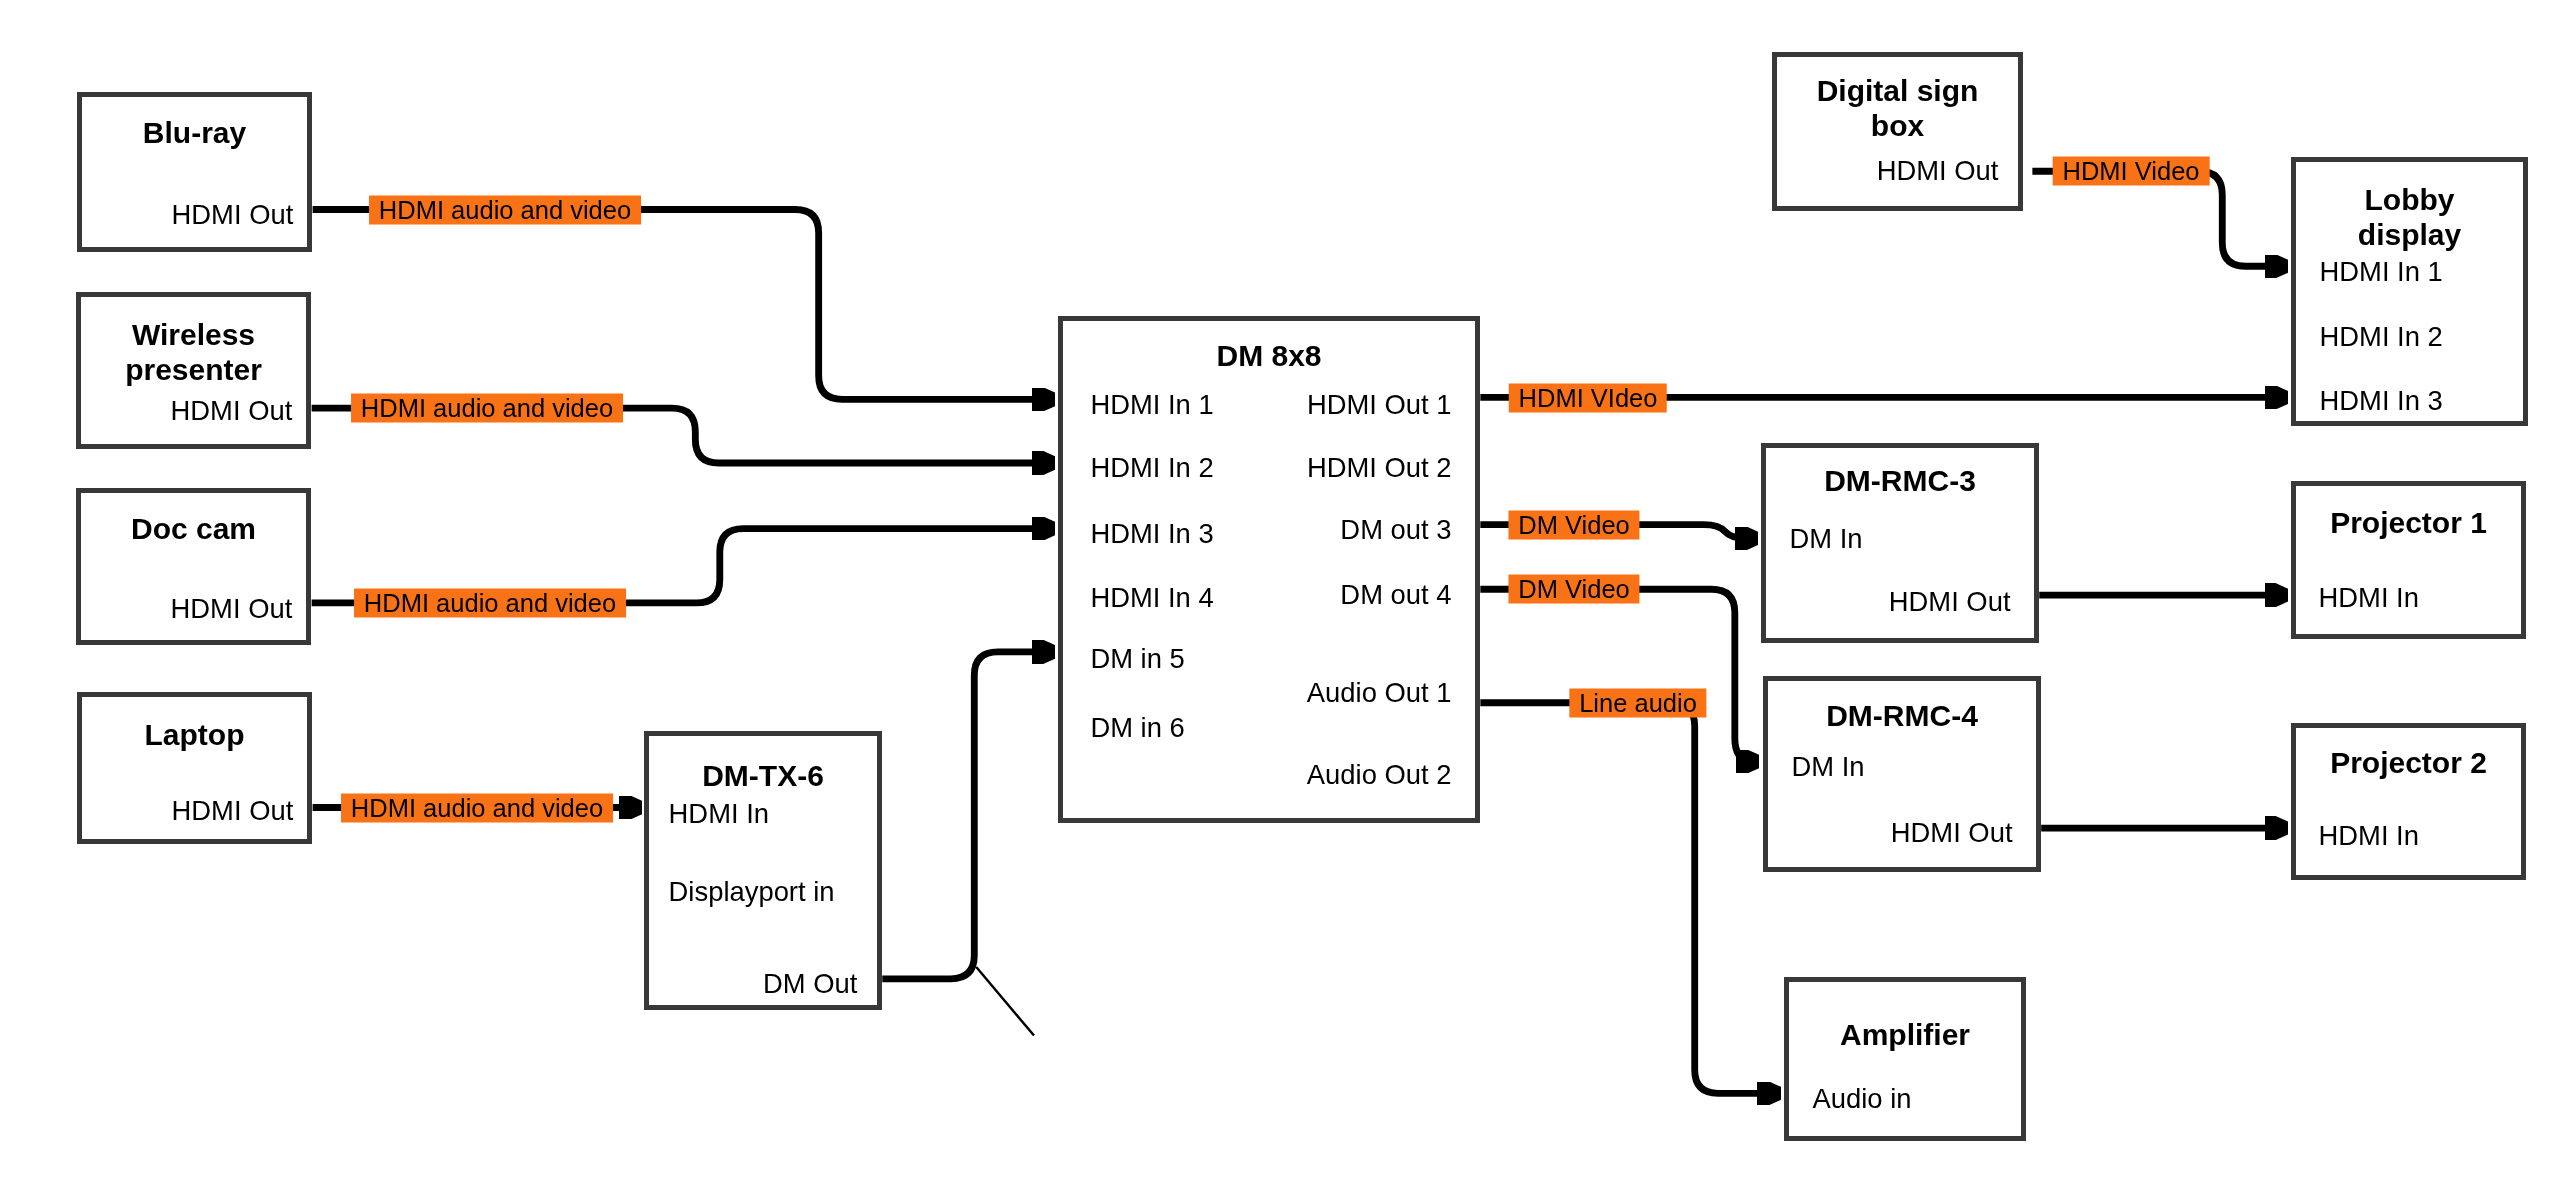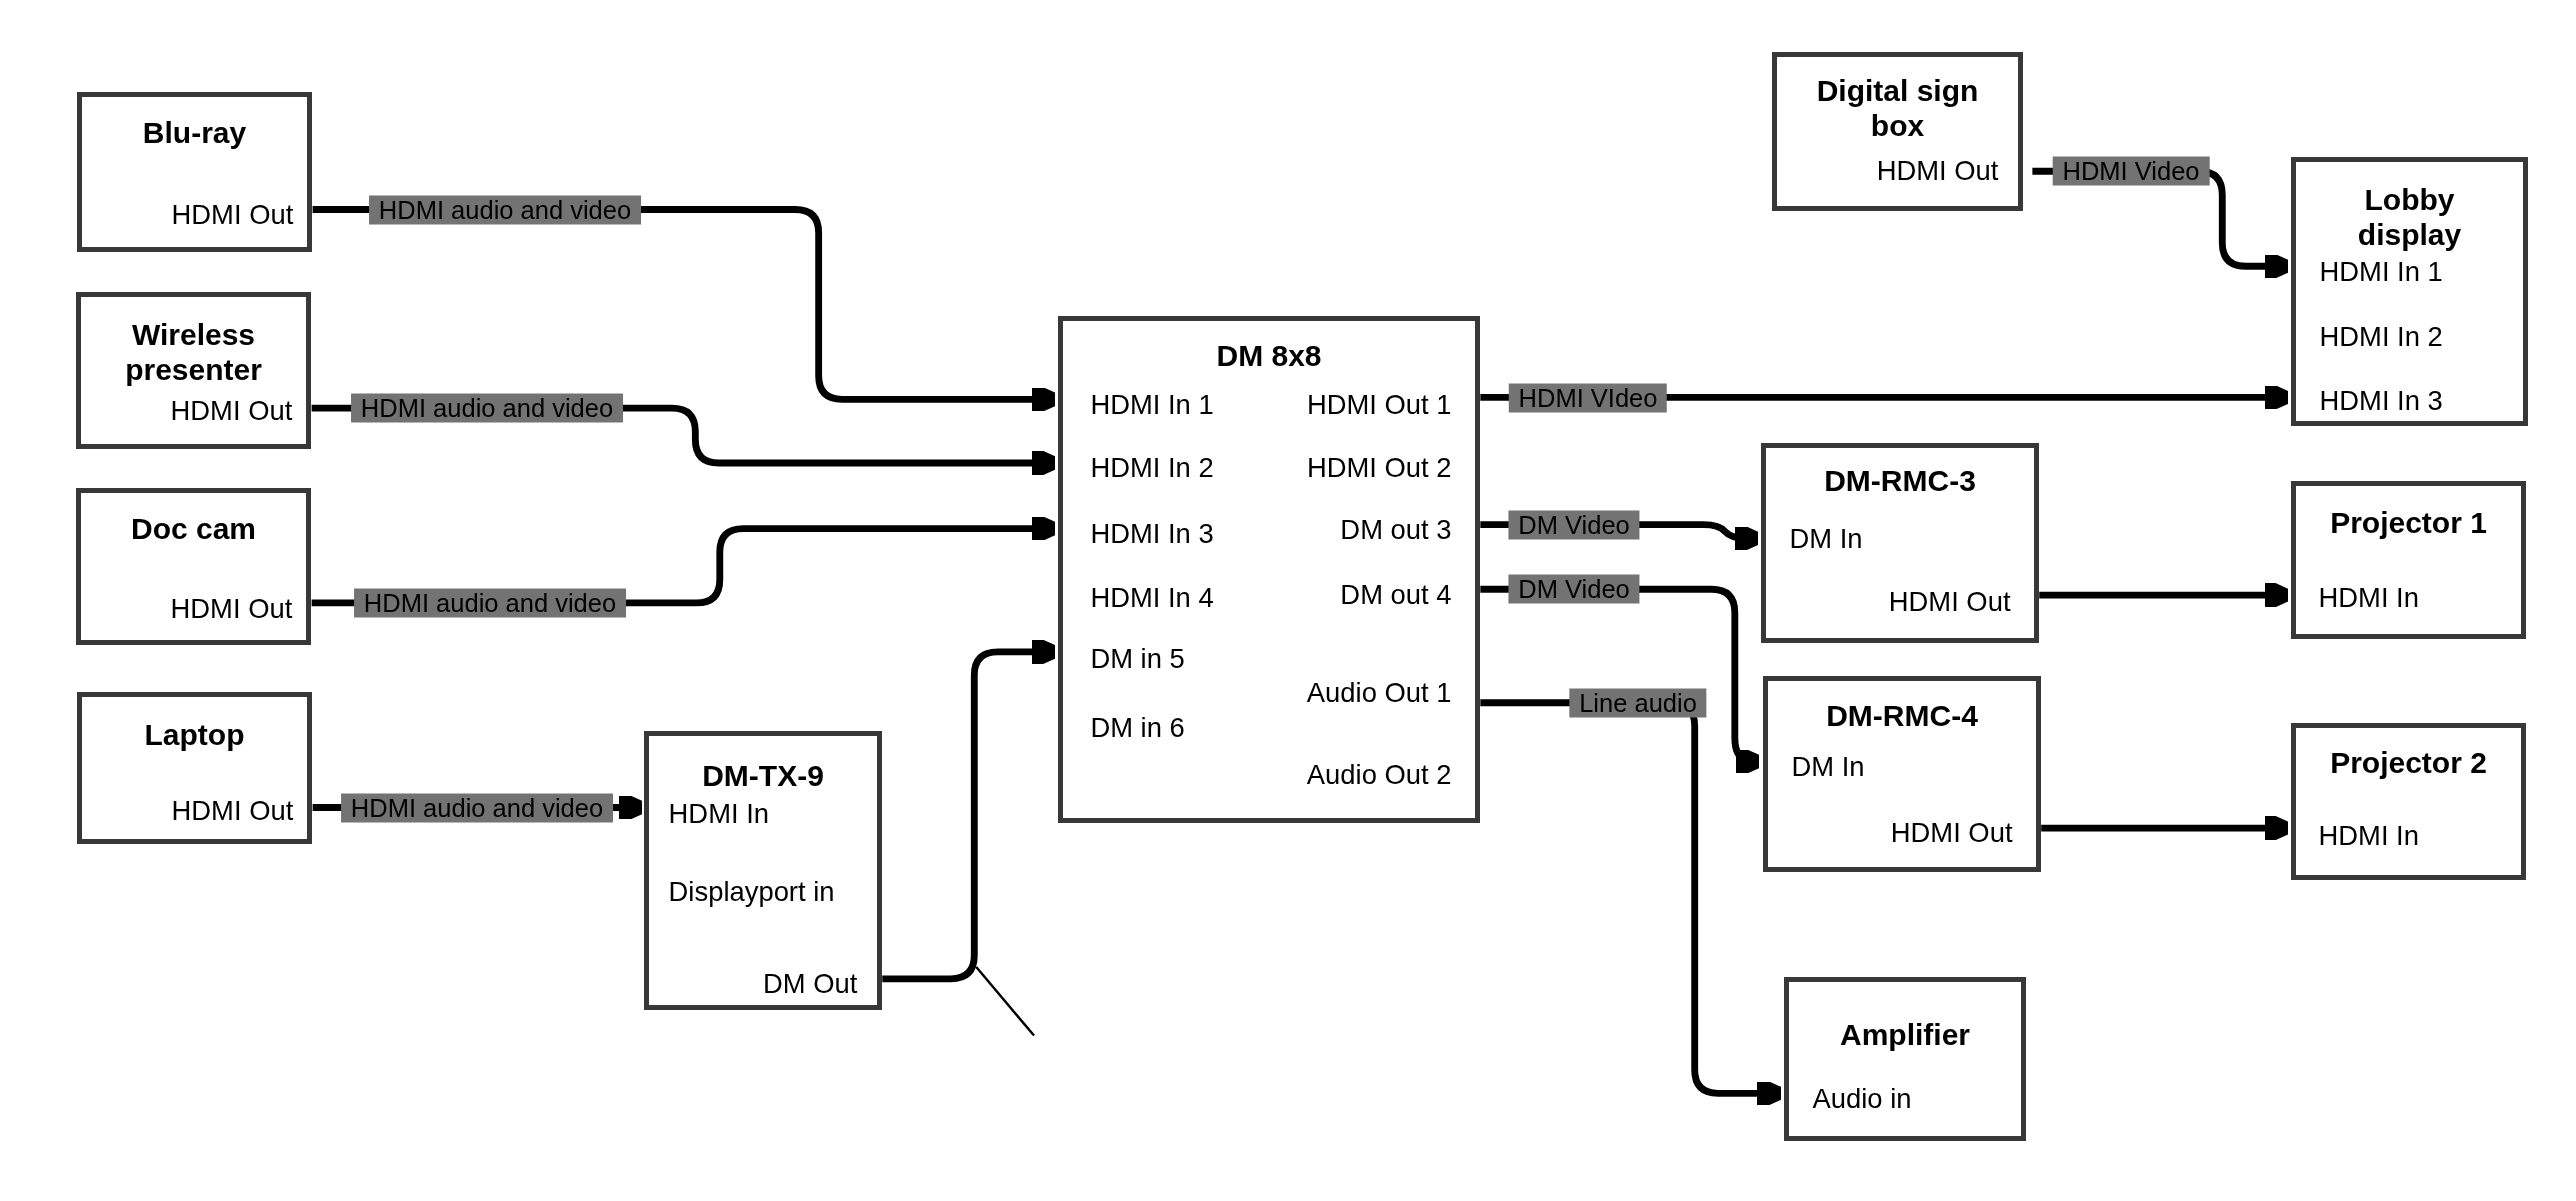--- a/index.html
+++ b/index.html
@@ -15,21 +15,21 @@
     box-sizing:border-box; z-index:2;
   }
   .node .title {
     position:absolute; left:0; right:0; padding:0 27.4px; text-align:center;
     font-weight:bold; font-size:30px; line-height:35px; color:#000;
   }
   .port {
     position:absolute; font-size:27.4px; line-height:31px; white-space:nowrap; color:#000;
   }
   .wire-label {
-    position:absolute; transform:translate(-50%,-50%); background:#737373;
+    position:absolute; transform:translate(-50%,-50%); background:#f97316;
     padding:0 9.8px; font-size:25.5px; line-height:29px; white-space:nowrap;
     color:#000; z-index:3;
   }
   .note {
     position:absolute; border:2px dashed #555; background:#ffffff; box-sizing:border-box;
     display:flex; align-items:center; justify-content:center; text-align:center;
     font-size:23.5px; line-height:29px; color:#111; padding:3.9px 5.9px; z-index:2;
   }
 </style>
 </head>
@@ -72,21 +72,21 @@
     <div class="title" style="top:17.6px;">Doc cam</div>
     <div class="port" style="top:100px; right:13.7px;">HDMI Out</div>
   </div>
 
   <div class="node" style="left:77px; top:692px; width:235px; height:152px;">
     <div class="title" style="top:19.6px;">Laptop</div>
     <div class="port" style="top:98px; right:13.7px;">HDMI Out</div>
   </div>
 
   <div class="node" style="left:644px; top:731px; width:238px; height:279px;">
-    <div class="title" style="top:21.5px;">DM-TX-9</div>
+    <div class="title" style="top:21.5px;">DM-TX-6</div>
     <div class="port" style="top:62px; left:19.6px;">HDMI In</div>
     <div class="port" style="top:140px; left:19.6px;">Displayport in</div>
     <div class="port" style="top:232px; right:19.6px;">DM Out</div>
   </div>
 
   <div class="node" style="left:1058px; top:316px; width:422px; height:507px;">
     <div class="title" style="top:16.6px;">DM 8x8</div>
     <div class="port" style="top:68px;  left:27.4px;">HDMI In 1</div>
     <div class="port" style="top:131px; left:27.4px;">HDMI In 2</div>
     <div class="port" style="top:197px; left:27.4px;">HDMI In 3</div>

